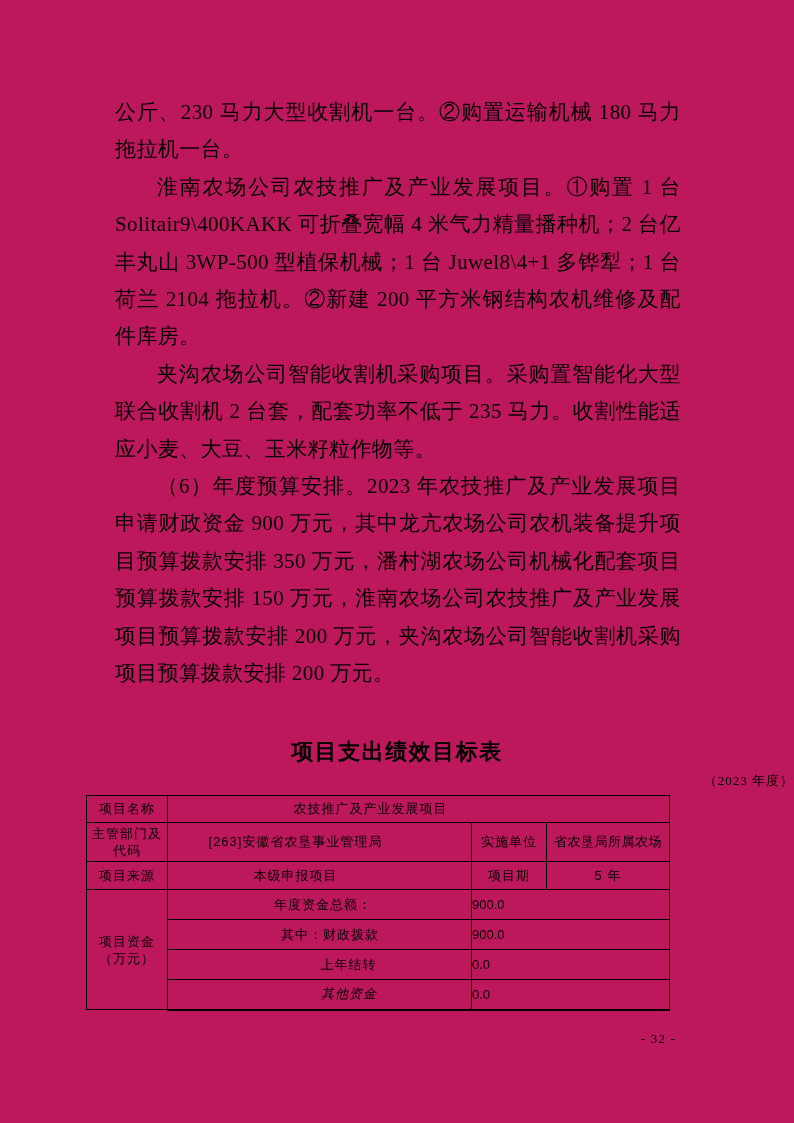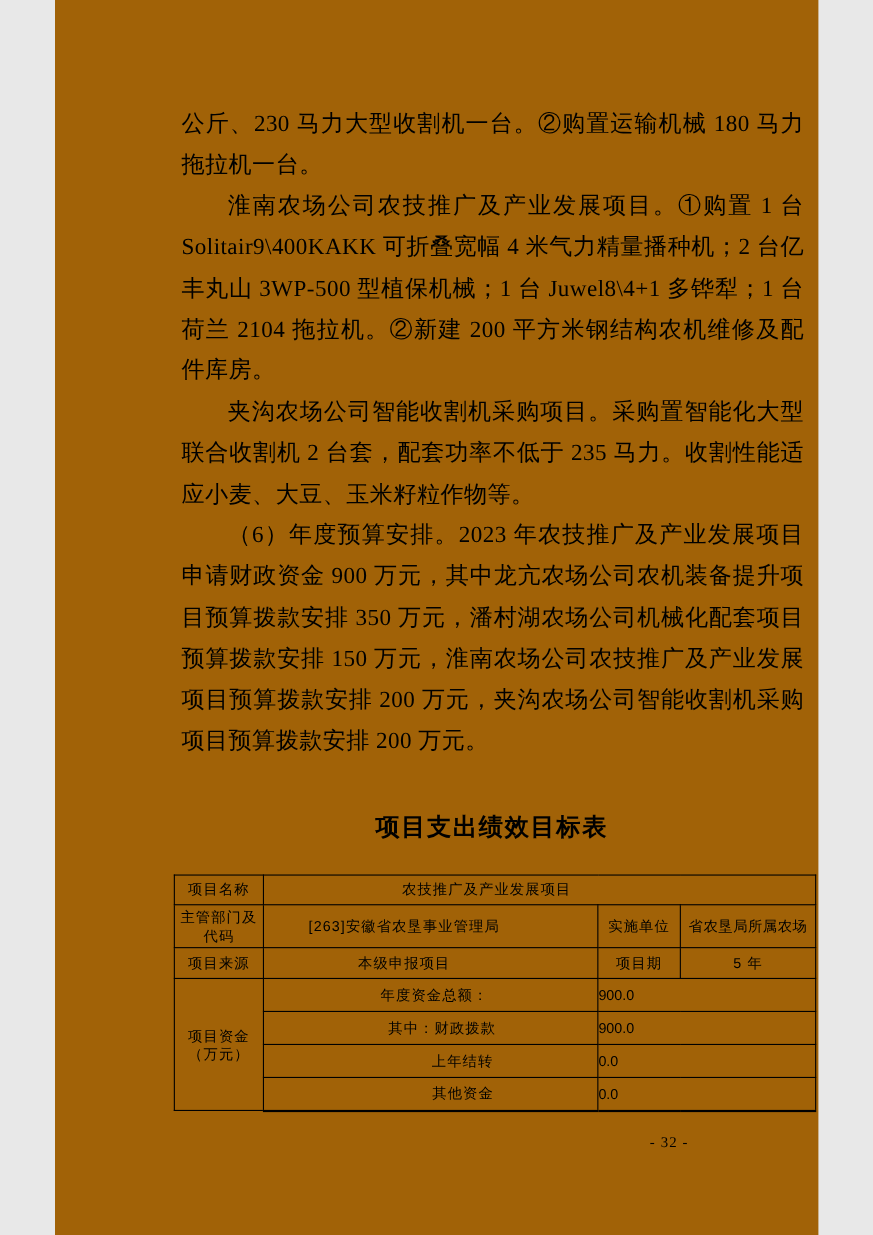--- a/index.html
+++ b/index.html
@@ -1,21 +1,21 @@
 <!DOCTYPE html>
 <html lang="zh"><head>
 <meta charset="utf-8">
 <style>
   * { margin:0; padding:0; box-sizing:border-box; }
   html,body { background:#e8e8e8; }
   .page {
     position:relative;
-    width:694px; height:1123px;
+    width:794px; height:1123px;
     margin:0 auto;
-    background:#a16207;
+    background:#be185d;
     color:#000;
     font-family:"Liberation Serif","DejaVu Serif",serif;
     overflow:hidden;
   }
   
   .body-text {
     position:absolute;
     top:94px; left:115px; width:566px;
   }
   .para {
@@ -42,21 +42,21 @@
   }
   .table-subtitle {
     text-align:right;
     font-size:13px;
     letter-spacing:1px;
     line-height:16px;
     margin-top:7px;
     margin-bottom:6px;
   }
   table.doc-table {
-    margin-left:108px;
+    margin-left:86px;
     width:583px;
     border-collapse:collapse;
     table-layout:fixed;
   }
   table.doc-table td {
     border:1px solid #000;
     font-size:13px;
     font-family:"Liberation Sans","DejaVu Sans",sans-serif;
     vertical-align:middle;
     overflow:hidden;
@@ -64,21 +64,21 @@
   tr.last-row td { border-bottom:2px solid #000; }
   .lbl { text-align:center; letter-spacing:1px; }
   .lbl .line { display:block; text-align:center; line-height:17px; }
   .ctr { text-align:center; letter-spacing:1px; }
   .ctr.shift-lg { padding-right:96px; }
   .ctr.shift-sm { padding-right:48px; }
   .desc { text-align:center; letter-spacing:1px; }
   .desc.pad-0 { padding-left:7px; }
   .desc.pad-1 { padding-left:21px; }
   .desc.pad-2 { padding-left:58px; }
-  .desc.pad-3 { padding-left:59px; }
+  .desc.pad-3 { padding-left:59px;font-style:italic; }
   .num {
     text-align:left;
     padding-right:9px;
     font-size:12.5px;
     font-family:"Liberation Serif","DejaVu Serif",serif;
   }
   
   .footer {
     position:absolute;
     top:1031px; right:118px;

